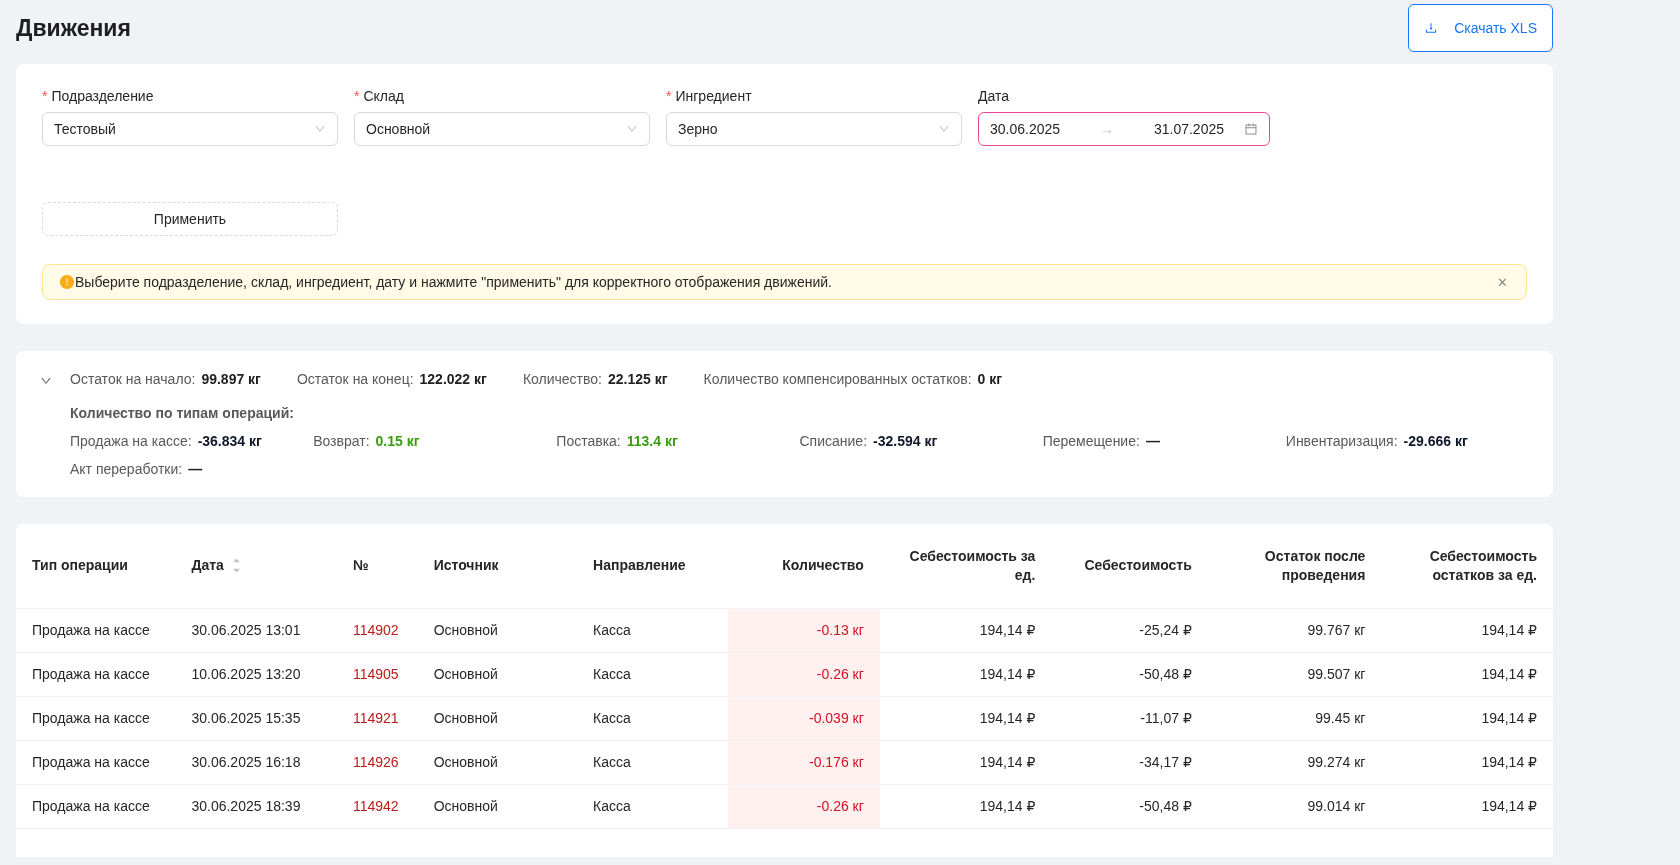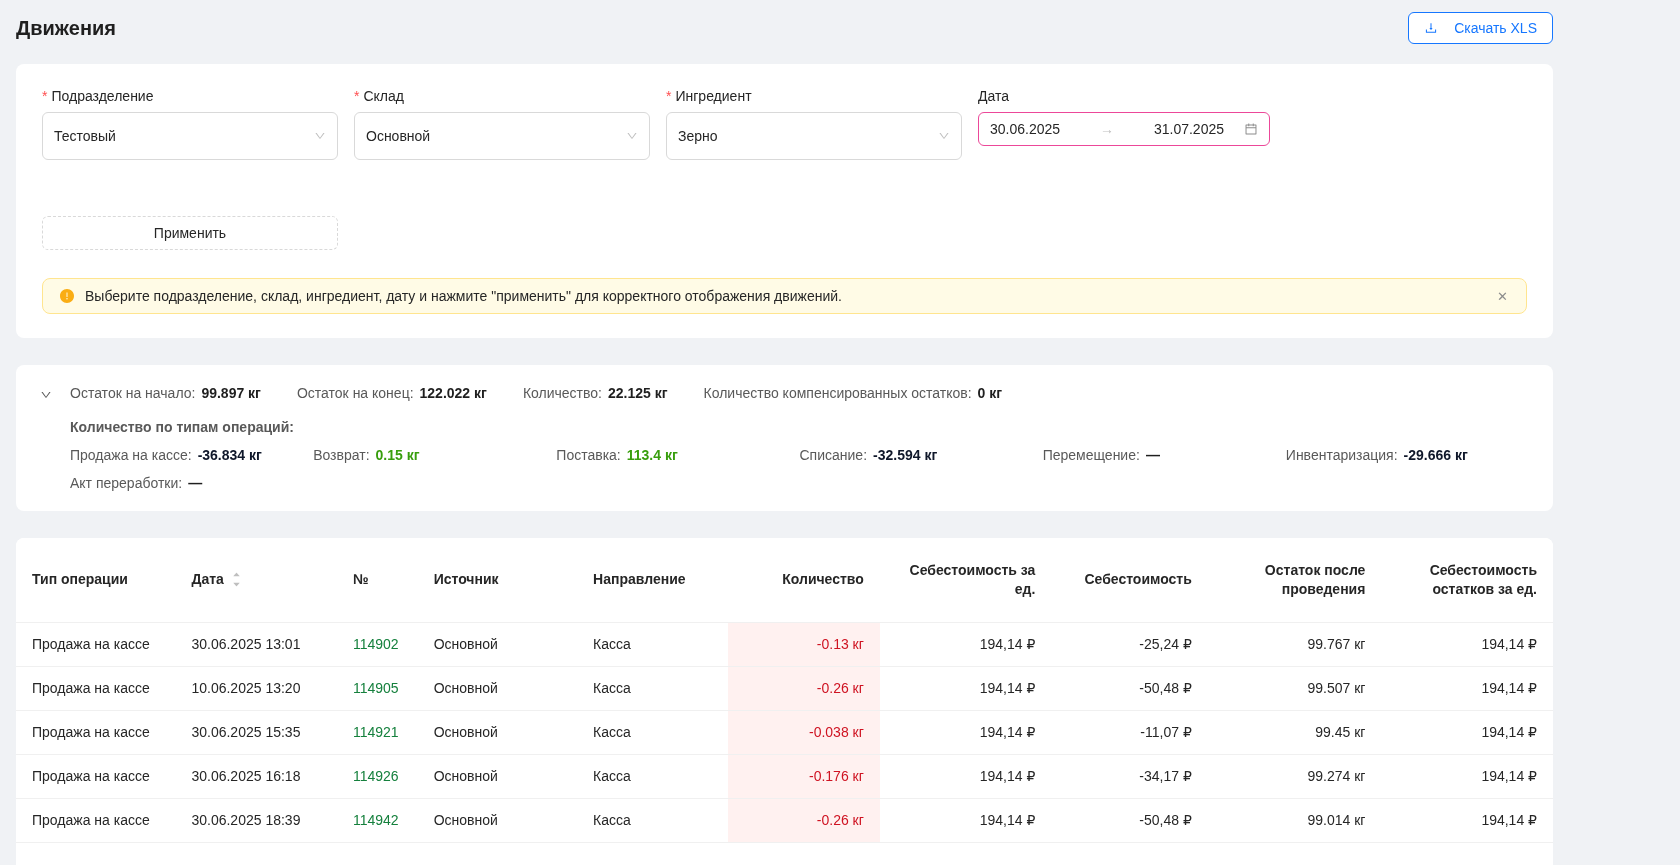--- a/index.html
+++ b/index.html
@@ -7,58 +7,58 @@
   body {
     background: #f0f2f5;
     font-family: "Liberation Sans", "DejaVu Sans", sans-serif;
     font-size: 14px;
     color: #262626;
   }
   .container { width: 1537px; margin-left: 16px; padding-top: 8px; }
 
   
   .page-header { display: flex; align-items: center; justify-content: space-between; height: 40px; }
-  .page-title { font-size: 20px; font-weight: 700; color: #1f1f1f; }
+  .page-title { font-size: 23px; font-weight: 700; color: #1f1f1f; }
   .xls-btn {
     display: inline-flex; align-items: center; gap: 16px;
-    height: 32px; padding: 0 15px;
+    height: 48px; padding: 0 15px;
     background: #fff; border: 1px solid #1677ff; border-radius: 6px;
     color: #1677ff; font-size: 14px; cursor: pointer;
   }
   .xls-btn svg { display: block; }
 
   
   .card { background: #fff; border-radius: 8px; }
   .filters-card { margin-top: 16px; padding: 24px 26px; }
   .summary-card { margin-top: 27px; padding: 20px 24px; display: flex; gap: 10px; }
   .table-card { margin-top: 27px; border-radius: 8px 8px 0 0; min-height: 333px; overflow: hidden; }
 
   
   .filters-row { display: flex; gap: 16px; }
   .field-label { margin-bottom: 8px; color: #262626; }
   .req { color: #ff4d4f; margin-right: 4px; }
   .select {
-    width: 296px; height: 48px; border: 1px solid #d9d9d9; border-radius: 6px;
+    width: 296px; height: 34px; border: 1px solid #d9d9d9; border-radius: 6px;
     display: flex; align-items: center; justify-content: space-between;
     padding: 0 11px; background: #fff; cursor: pointer;
   }
   .select .chev { color: #bfbfbf; display: flex; }
   .date-range {
     width: 292px; height: 34px; border: 1px solid #ec4899; border-radius: 6px;
     display: flex; align-items: center; padding: 0 11px; gap: 20px; background: #fff; cursor: pointer;
   }
   .date-range .swap { color: #bfbfbf; flex: 1; text-align: center; }
   .date-range .cal { color: #8c8c8c; display: flex; }
   .apply-btn {
     margin-top: 56px; width: 296px; height: 34px;
     background: #fff; border: 1px dashed #d9d9d9; border-radius: 6px;
     font-size: 14px; color: #262626; cursor: pointer; font-family: inherit;
   }
   .alert {
-    margin-top: 28px; display: flex; align-items: center; gap: 10px;
+    margin-top: 28px; display: flex; align-items: center; 
     background: #fffbe6; border: 1px solid #ffe58f; border-radius: 8px;
     padding: 9px 16px;
   }
   .alert .warn { display: flex; flex: none; }
   .alert .close { margin-left: auto; color: #8c8c8c; font-size: 13px; cursor: pointer; padding: 0 2px; }
 
   
   .collapse { width: 20px; padding-top: 3px; color: #595959; cursor: pointer; flex: none; }
   .summary-body { flex: 1; }
   .stats-row { display: flex; gap: 36px; align-items: flex-end; }
@@ -71,21 +71,21 @@
   .tone-negative { color: #0f172a; }
   .tone-positive { color: #389e0d; }
   .tone-neutral { color: #1f1f1f; }
 
   
   table { width: 100%; border-collapse: collapse; table-layout: fixed; }
   th, td { padding: 12px 16px; font-size: 14px; border-bottom: 1px solid #f0f0f0; overflow: hidden; white-space: nowrap; }
   th { font-weight: 700; color: #262626; text-align: left; height: 84px; vertical-align: middle; line-height: 1.35; white-space: normal; background: #fff; cursor: default; }
   th.num, td.num-cell { text-align: right; }
   td { height: 44px; color: #262626; background: #fff; }
-  td a { color: #15803d; text-decoration: none; cursor: pointer; }
+  td a { color: #b91c1c; text-decoration: none; cursor: pointer; }
   td.qty { background: #fff1f0; color: #cf1322; text-align: right; }
   .th-sort { display: inline-flex; align-items: center; gap: 8px; cursor: pointer; }
   .sorter { display: inline-flex; flex-direction: column; line-height: 0; color: #bfbfbf; }
   .sorter svg { display: block; }
   .sorter svg + svg { margin-top: 1px; }
 </style>
 </head>
 <body>
 
 <div class="container">
@@ -258,21 +258,21 @@
           <td class="num-cell">-50,48 ₽</td>
           <td class="num-cell">99.507 кг</td>
           <td class="num-cell">194,14 ₽</td>
         </tr>
         <tr>
           <td>Продажа на кассе</td>
           <td>30.06.2025 15:35</td>
           <td><a>114921</a></td>
           <td>Основной</td>
           <td>Касса</td>
-          <td class="qty">-0.038 кг</td>
+          <td class="qty">-0.039 кг</td>
           <td class="num-cell">194,14 ₽</td>
           <td class="num-cell">-11,07 ₽</td>
           <td class="num-cell">99.45 кг</td>
           <td class="num-cell">194,14 ₽</td>
         </tr>
         <tr>
           <td>Продажа на кассе</td>
           <td>30.06.2025 16:18</td>
           <td><a>114926</a></td>
           <td>Основной</td>

